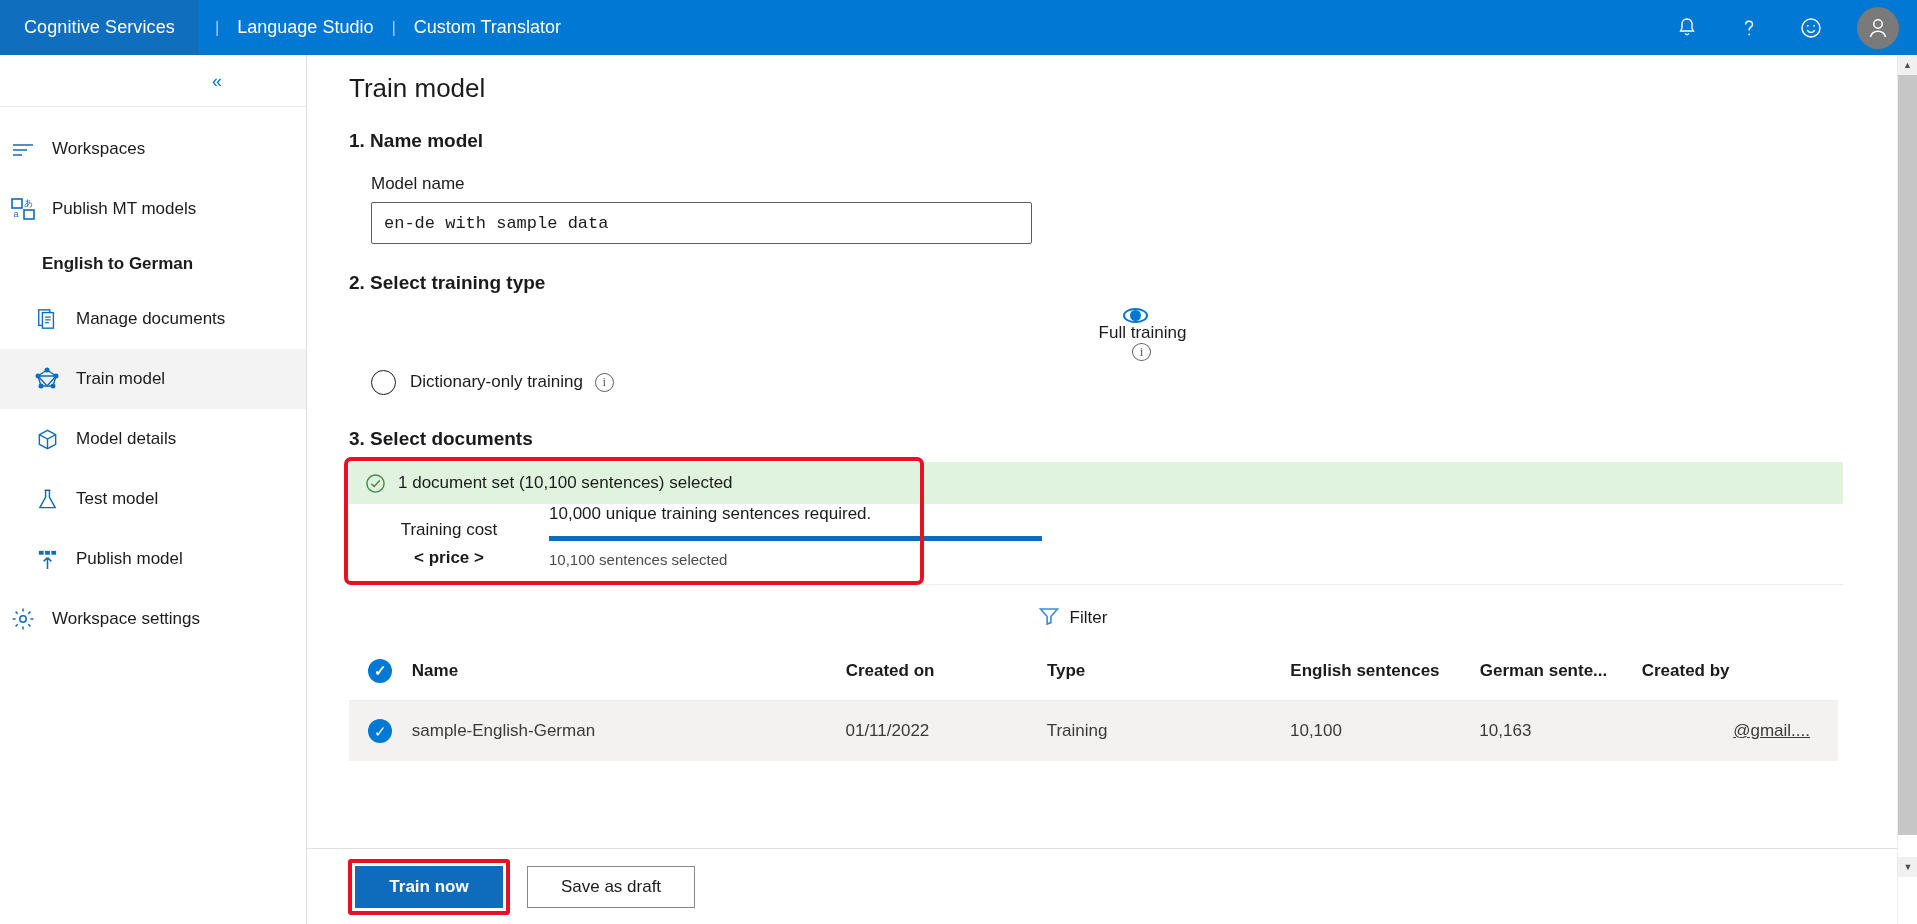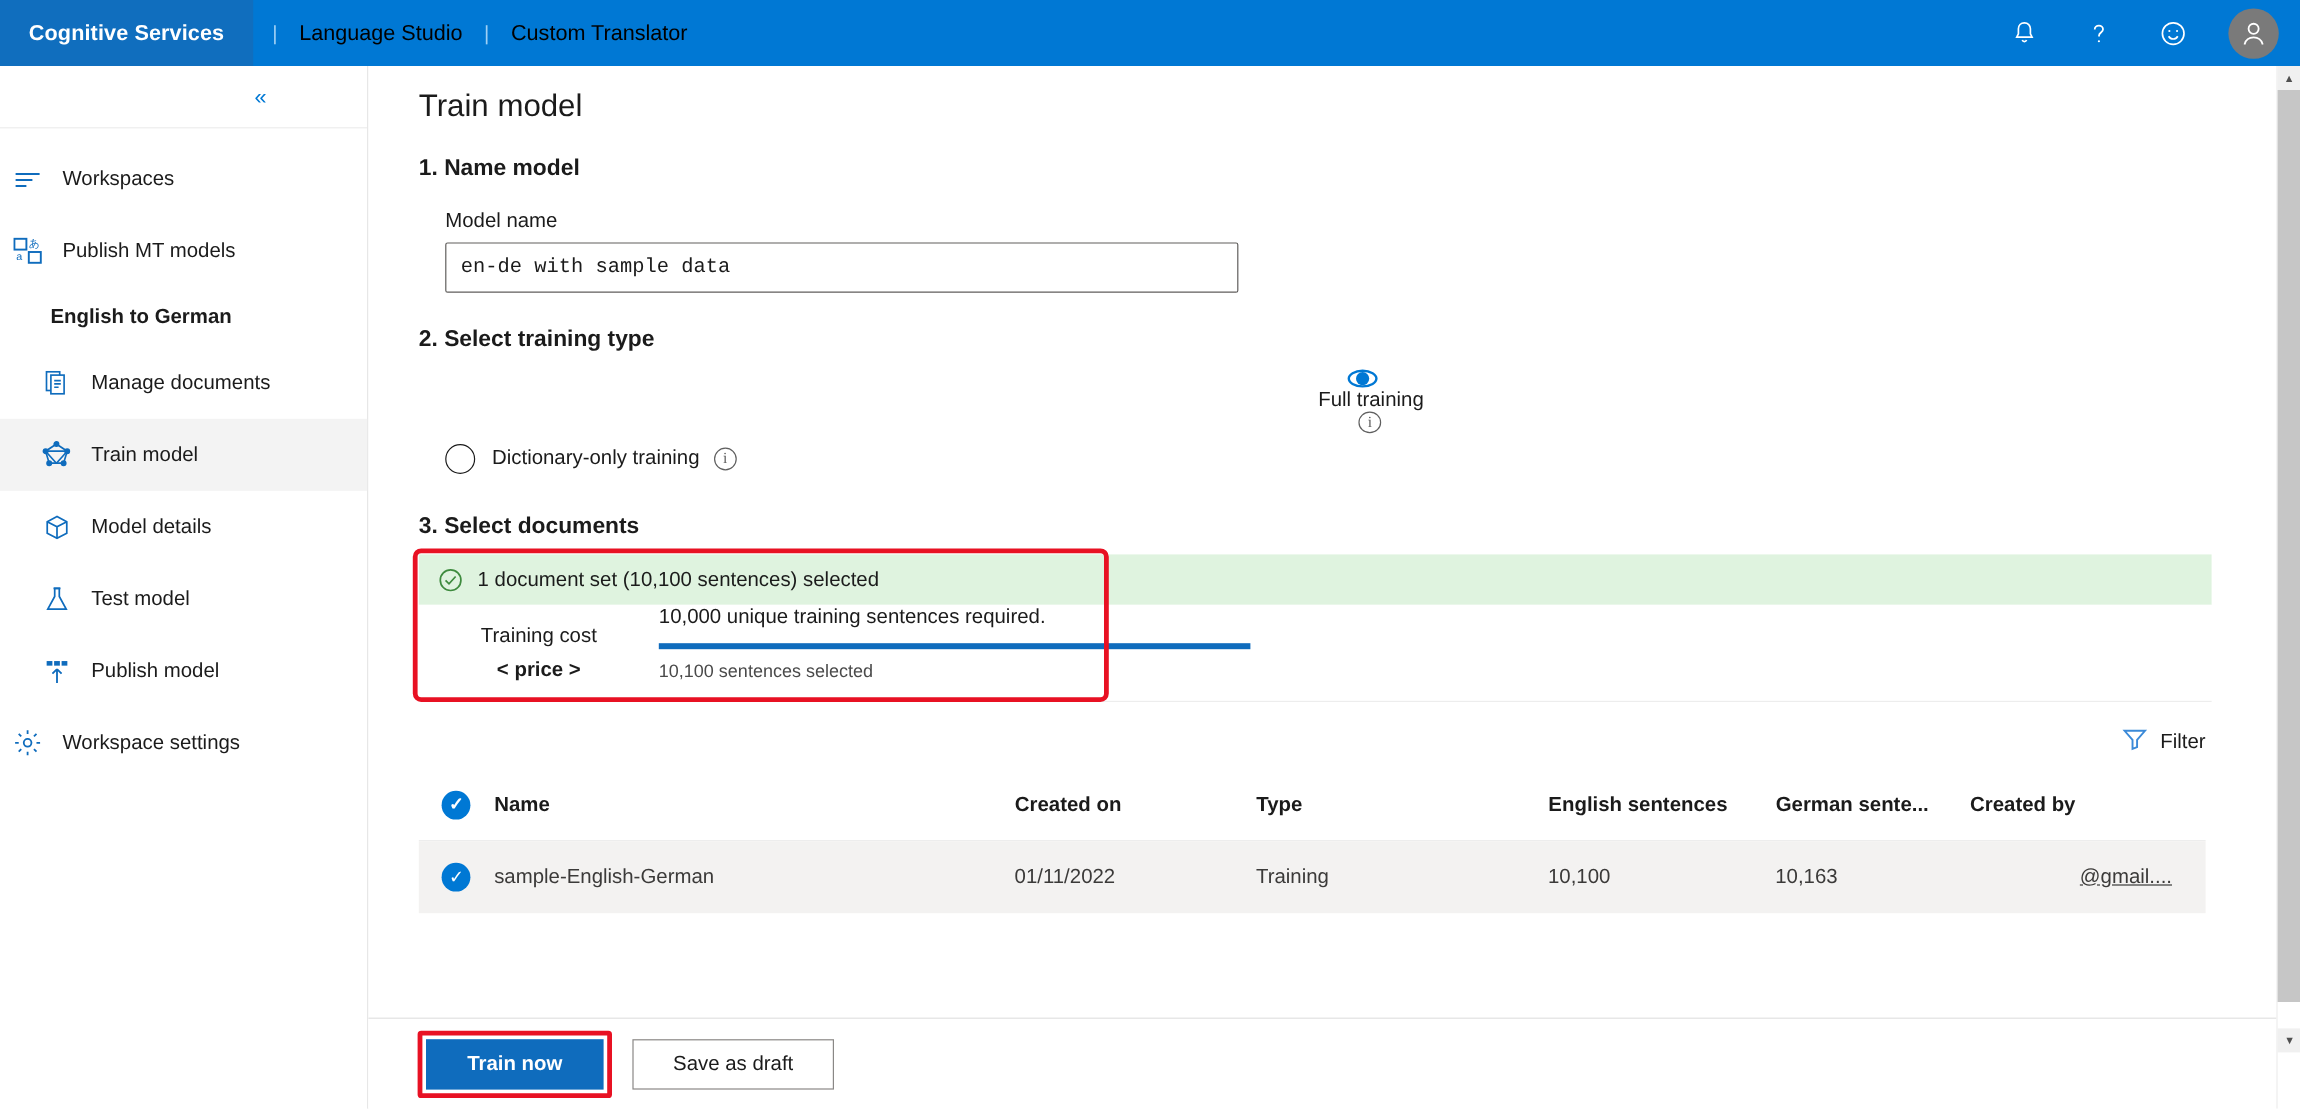--- a/index.html
+++ b/index.html
@@ -13,24 +13,24 @@
 
   
   .topbar {
     position: absolute; top: 0; left: 0; width: 1917px; height: 55px;
     background: #0078d4; display: flex; align-items: center;
   }
   .brand-block {
     height: 55px; background: #106ebe; display: flex; align-items: center;
     padding: 0 24px;
   }
-  .brand-text { color: #fff; font-size: 18px; font-weight: 700; letter-spacing: .1px; }
+  .brand-text { color: #fff; font-size: 18px; font-weight: 400; letter-spacing: .1px; }
   .topbar-sep { color: #9fd0f5; font-size: 17px; margin: 0 16px; }
   .topbar-link {
-    color: #000000; font-size: 18px; padding: 0 2px; text-decoration: none;
+    color: #ffffff; font-size: 18px; padding: 0 2px; text-decoration: none;
   }
   .topbar-right {
     margin-left: auto; display: flex; align-items: center; gap: 30px;
     padding-right: 18px; height: 55px;
   }
   .topicon {
     width: 32px; height: 32px; display: flex; align-items: center; justify-content: center;
     color: #fff;
   }
   .avatar {
@@ -114,21 +114,21 @@
   .meter-bar { width: 493px; height: 5px; background: #0f6cbd; margin: 12px 0 10px 0; }
   .meter-sel { font-size: 15px; color: #4a4a4a; }
 
   .redbox {
     position: absolute; border: 4px solid #e81123; border-radius: 7px;
     pointer-events: none;
   }
 
   
   .filter-row {
-    display: flex; justify-content: flex-end; align-items: center;
+    display: flex; justify-content: center; align-items: center;
     padding-right: 62px; height: 46px;
   }
   .filter-btn { display: flex; align-items: center; gap: 10px; font-size: 17px; color: #1b1b1b; }
 
   
   .tbl { margin: 0 62px 0 42px; }
   .tr { display: flex; align-items: center; height: 60px; }
   .tr.head { border-bottom: 1px solid #ededed; font-weight: 700; font-size: 17px; color: #1b1b1b; }
   .tr.row { background: #f3f2f1; font-size: 17px; color: #3b3a39; }
   .cell-check { width: 64px; display: flex; align-items: center; justify-content: center; }

